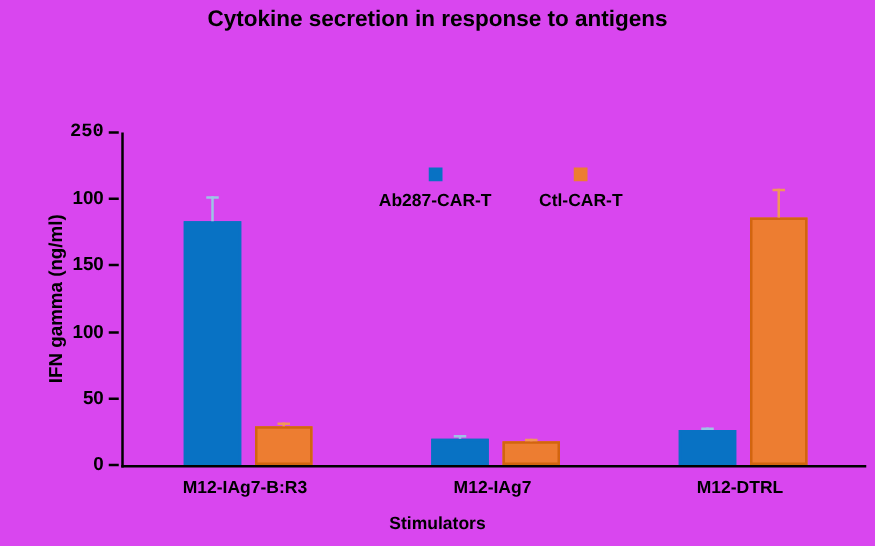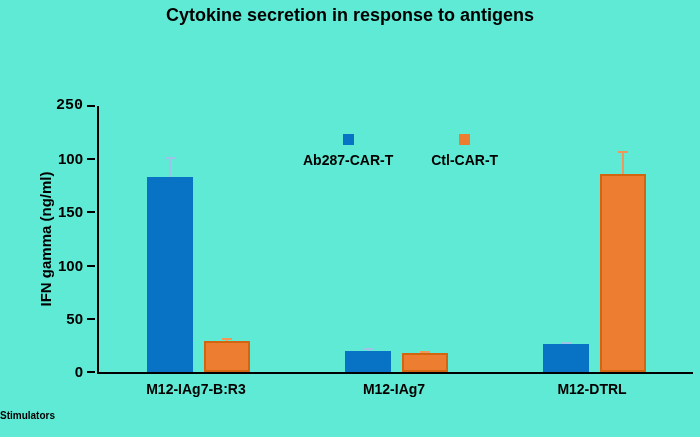--- a/index.html
+++ b/index.html
@@ -1,19 +1,19 @@
 <!DOCTYPE html>
 <html><head>
 <meta charset="utf-8">
 <style>
   html,body{margin:0;padding:0;background:#ffffff;}
   .figure{
     position:relative;
     width:700px;height:437px;
-    background:#5eead4;
+    background:#d946ef;
     font-family:"Liberation Sans", sans-serif;
     font-weight:bold;
     color:#000000;
     overflow:hidden;
   }
   .title{
     position:absolute;top:5px;left:0;width:100%;
     text-align:center;font-size:18px;letter-spacing:0px;
   }
   .legend{
@@ -41,21 +41,21 @@
   .bar{position:absolute;bottom:0;}
   .err-line{position:absolute;width:2px;}
   .err-cap{position:absolute;width:10px;height:2px;}
   .xcats{
     position:absolute;left:97px;top:381px;width:594px;
     display:flex;
   }
   .xcat{flex:1;text-align:center;font-size:14px;}
   .xlabel{
     position:absolute;top:410px;left:0;width:100%;
-    font-size:10px;
+    text-align:center;font-size:14px;
   }
 </style>
 </head>
 <body>
 
 <div class="figure">
   <div class="title">Cytokine secretion in response to antigens</div>
 
   <div class="legend">
       <div class="legend-item">

